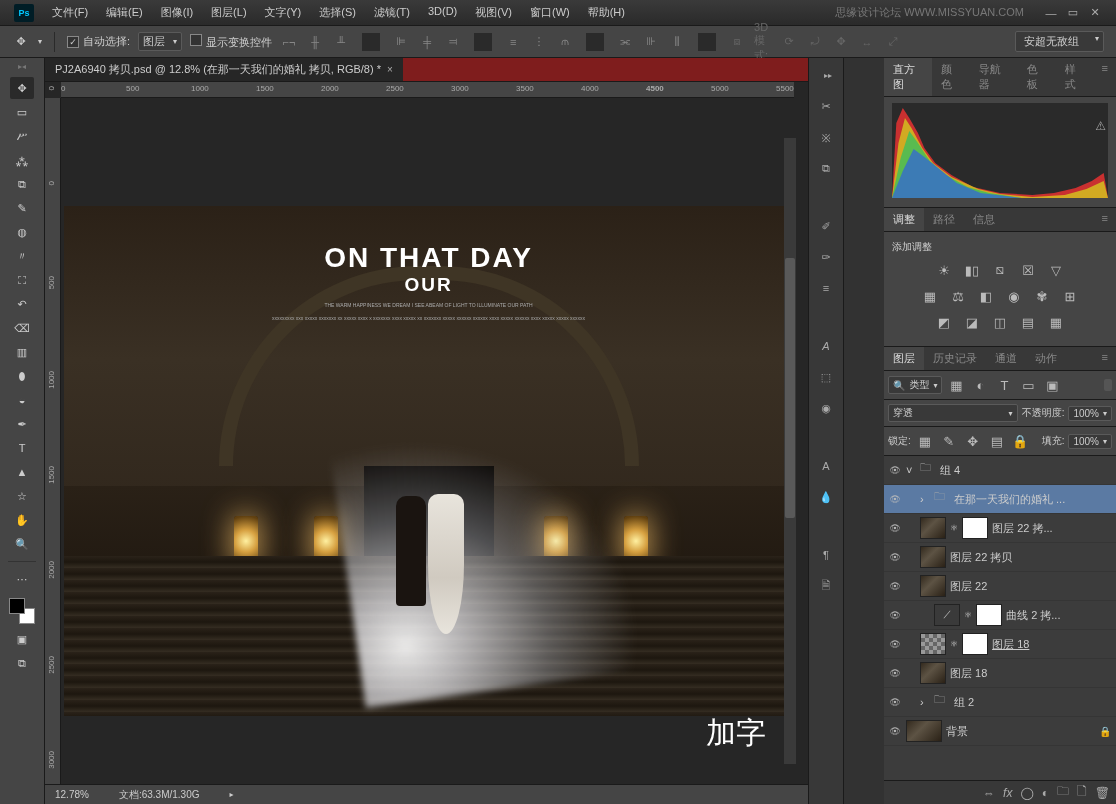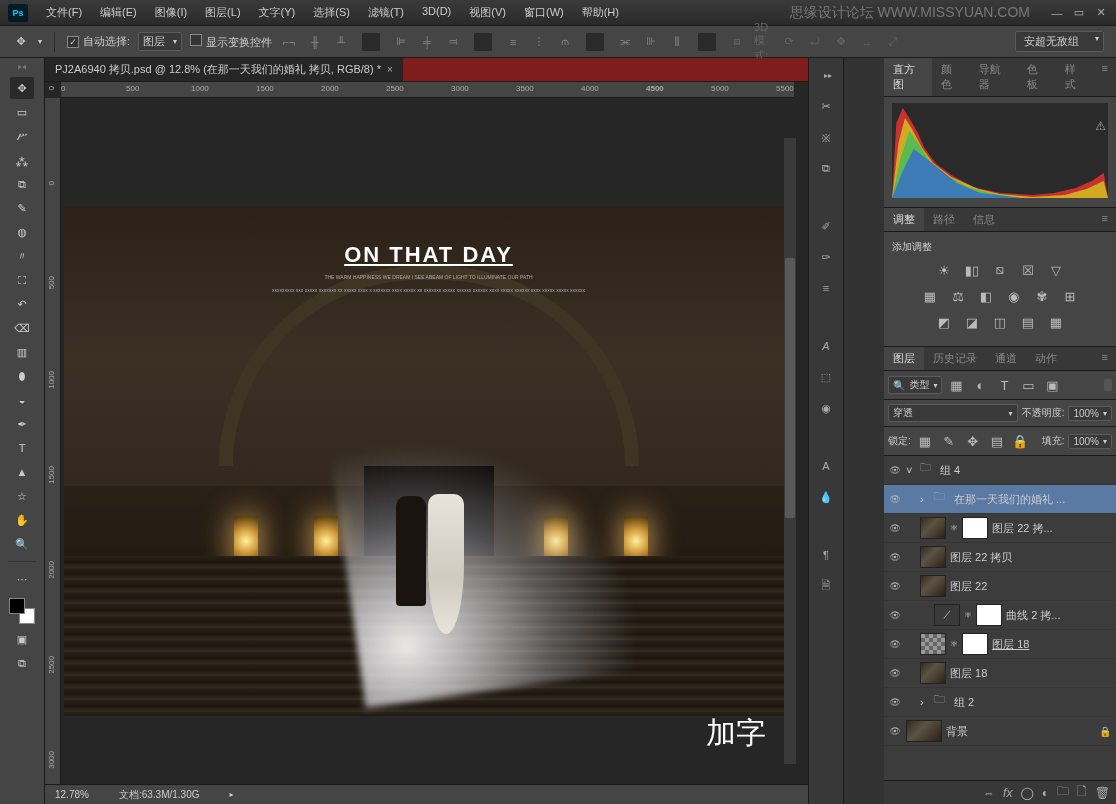--- a/index.html
+++ b/index.html
@@ -1,21 +1,21 @@
 <!DOCTYPE html>
 <html><head>
 <meta charset="utf-8">
 <style>
   * { margin:0; padding:0; box-sizing:border-box; font-family:"Microsoft YaHei",Arial,sans-serif; }
   body { width:1116px; height:804px; background:#323232; color:#ccc; font-size:11px; overflow:hidden; }
-  .title-bar { height:26px; background:linear-gradient(#3a3a3a,#2a2a2a); display:flex; align-items:center; padding:0 8px; border-bottom:1px solid #1a1a1a; }
+  .title-bar { height:26px; background:linear-gradient(#3a3a3a,#2a2a2a); display:flex; align-items:center; padding:0 14px; border-bottom:1px solid #1a1a1a; }
   .ps-icon { width:20px; height:18px; background:#001d26; color:#00c8ff; font-size:9px; font-weight:bold; display:flex; align-items:center; justify-content:center; border-radius:2px; margin-right:10px; }
   .menu-bar { display:flex; gap:2px; }
   .menu-item { padding:2px 8px; cursor:pointer; }
-  .title-watermark { margin-left:auto; color:#777; font-size:14px; }
+  .title-watermark { margin-left:auto; color:#777; font-size:11px; }
   .win-controls { display:flex; gap:8px; margin-left:20px; }
   .win-btn { width:14px; height:14px; display:flex; align-items:center; justify-content:center; color:#aaa; }
   .option-bar { height:32px; background:#454545; display:flex; align-items:center; padding:0 12px; gap:8px; border-bottom:1px solid #1a1a1a; }
   .ob-icon { width:18px; height:18px; display:flex; align-items:center; justify-content:center; }
   .chk { width:12px; height:12px; border:1px solid #888; display:inline-block; margin-right:4px; background:#333; }
   .chk.checked:after { content:'✓'; font-size:9px; color:#ccc; display:block; text-align:center; line-height:10px; }
   .dropdown { background:#393939; border:1px solid #5a5a5a; padding:1px 4px; display:flex; align-items:center; gap:8px; border-radius:2px; }
   .dropdown .ddarrow { font-size:8px; }
   .mini-icons { display:flex; gap:8px; }
   .mini-icons span { width:18px; height:18px; display:flex; align-items:center; justify-content:center; color:#888; }
@@ -43,21 +43,21 @@
   .arch { position:absolute; top:60px; left:50%; transform:translateX(-50%); width:420px; height:200px; border:14px solid #3f3525; border-bottom:none; border-radius:210px 210px 0 0; }
   .row1 { position:absolute; top:280px; left:0; right:0; height:160px; background:linear-gradient(#2a2117,#1a130c); }
   .door { position:absolute; top:260px; left:50%; transform:translateX(-50%); width:130px; height:150px; background:#0a0704; }
   .lamp { position:absolute; width:24px; height:50px; background:radial-gradient(circle,#fff0a0 0%,#d6a040 40%,#604010 90%); border-radius:3px; box-shadow:0 0 30px #e0b060; top:310px; }
   .steps { position:absolute; bottom:0; left:0; right:0; height:160px; background:repeating-linear-gradient(180deg,#2a2219 0,#1d170f 6px,#352d22 12px); }
   .veil { position:absolute; bottom:40px; left:280px; width:480px; height:280px; background:radial-gradient(ellipse 60% 90% at 10% 80%,rgba(255,255,255,0.9) 0%,rgba(240,240,245,0.7) 20%,rgba(200,205,215,0.35) 50%,transparent 80%); filter:blur(3px); transform:rotate(-8deg); }
   .couple { position:absolute; top:280px; left:330px; width:70px; height:160px; }
   .groom { position:absolute; width:30px; height:110px; background:#1a1410; border-radius:10px 10px 4px 4px; left:2px; top:10px; }
   .bride { position:absolute; width:36px; height:140px; background:linear-gradient(180deg,#e8e4dc 0%,#d0cac0 60%,#e8e4dc 100%); border-radius:10px 10px 50% 50%; right:0; top:8px; }
   .photo-text { position:absolute; top:36px; left:50%; transform:translateX(-50%); text-align:center; color:#fff; font-family:"Times New Roman",serif; width:380px; }
-  .pt-l1 { font-size:22px; letter-spacing:2px; font-weight:bold;text-decoration:underline; }
+  .pt-l1 { font-size:28px; letter-spacing:2px; font-weight:bold; }
   .pt-l2 { font-size:19px; letter-spacing:2px; font-weight:bold; }
   .pt-l3 { font-size:21px; letter-spacing:2px; font-weight:bold; }
   .pt-small { font-size:5px; color:#aaa; margin-top:6px; line-height:1.4; }
   .overlay { position:absolute; right:30px; bottom:30px; color:#fff; font-size:30px; }
   .status-bar { height:20px; background:#454545; display:flex; align-items:center; padding:0 10px; gap:30px; font-size:10px; border-top:1px solid #1a1a1a; }
   .scroll-v { position:absolute; right:0; top:40px; bottom:20px; width:12px; background:#3a3a3a; }
   .scroll-v-thumb { position:absolute; width:10px; left:1px; top:120px; height:260px; background:#595959; border-radius:2px; }
   .right-strip { width:36px; background:#383838; border-left:1px solid #1a1a1a; border-right:1px solid #1a1a1a; display:flex; flex-direction:column; align-items:center; padding-top:6px; gap:9px; }
   .rs-icon { width:22px; height:22px; display:flex; align-items:center; justify-content:center; color:#aaa; }
   .rs-gap { height:18px; }
@@ -230,20 +230,21 @@
           <div class="lamp" style="left:480px"></div>
             <div class="lamp" style="left:560px"></div>
           <div class="steps"></div>
           <div class="veil"></div>
           <div class="couple">
               <div class="groom"></div>
               <div class="bride"></div>
             </div>
           <div class="photo-text">
             <div class="pt-l1">ON THAT DAY</div>
+            <div class="pt-l2">OUR</div>
             <div class="pt-small">THE WARM HAPPINESS WE DREAM I SEE ABEAM OF LIGHT TO ILLUMINATE OUR PATH</div>
             <div class="pt-small">xxxxxxxxx xxx xxxxx xxxxxxx xx xxxxx xxxx x xxxxxxx xxxx xxxxx xx xxxxxxx xxxxx xxxxxx xxxxxx xxxx xxxxx xxxxxx xxxx xxxxx xxxxx xxxxxx</div>
           </div>
         </div>
         <div class="overlay">加字</div>
         <div class="scroll-v">
             <div class="scroll-v-thumb"></div>
           </div>
       </div>
     </div>

